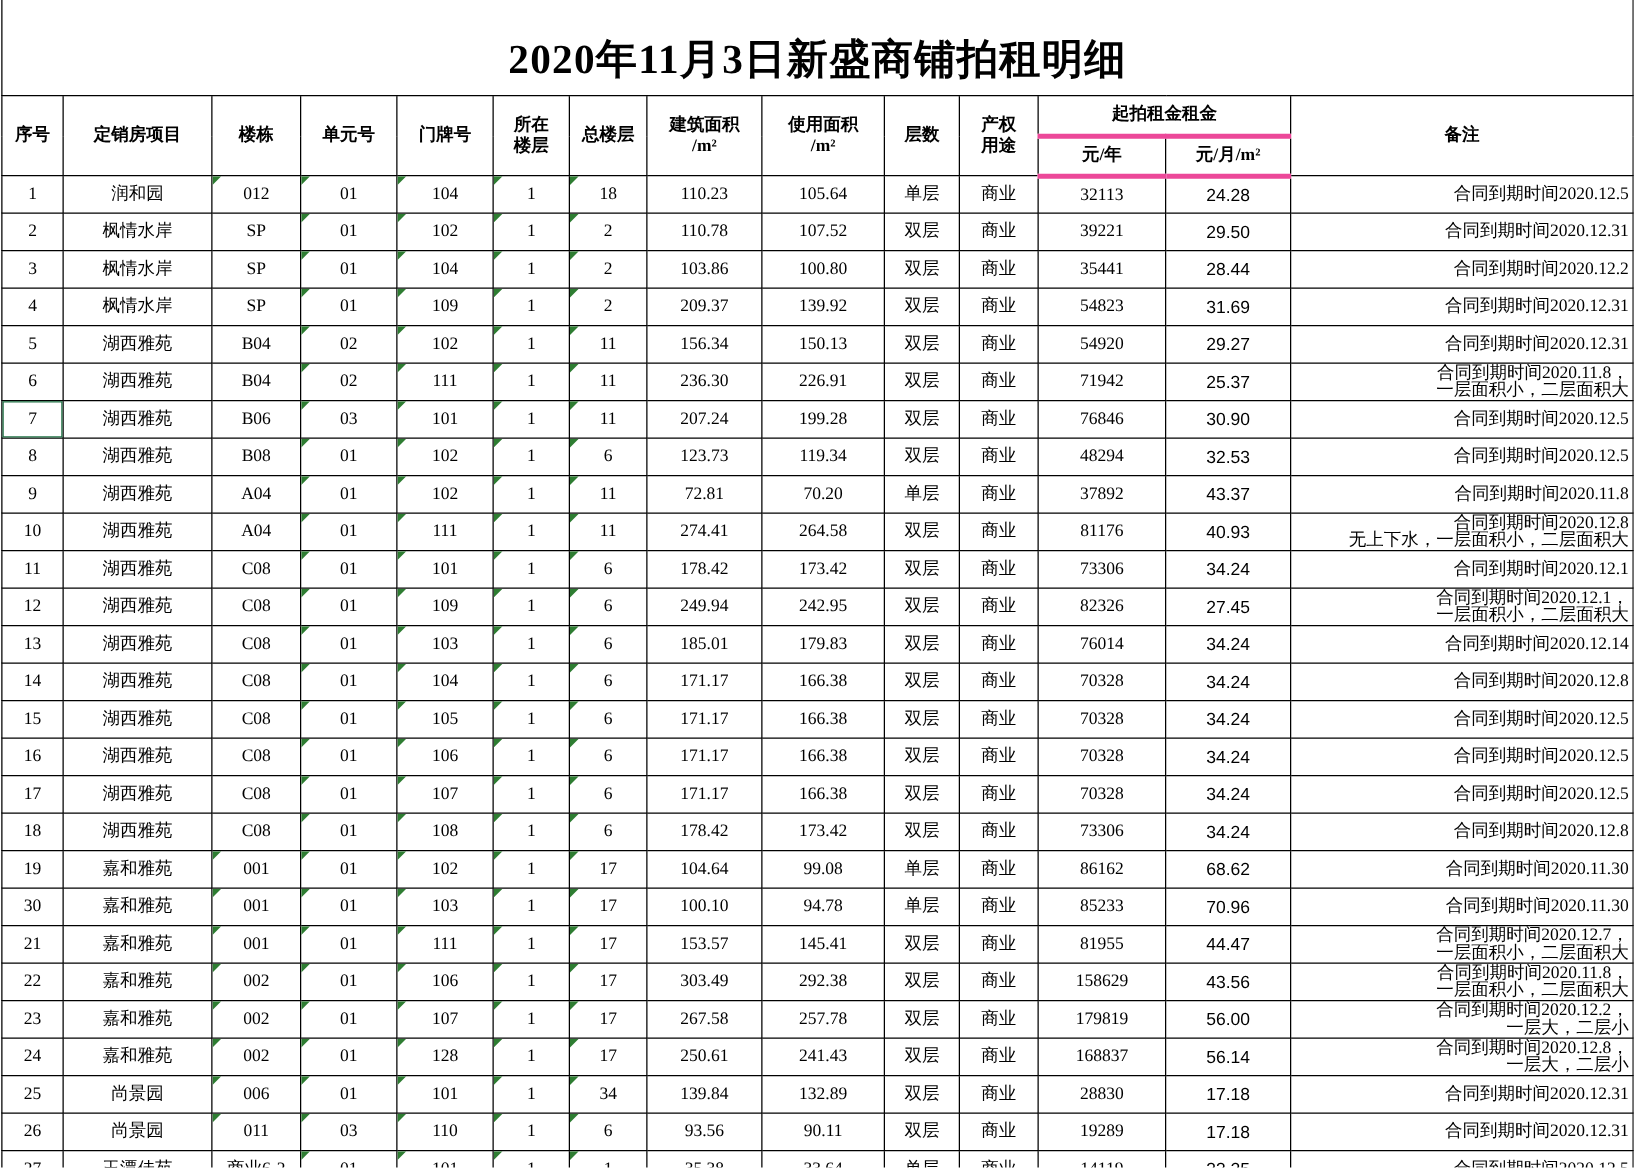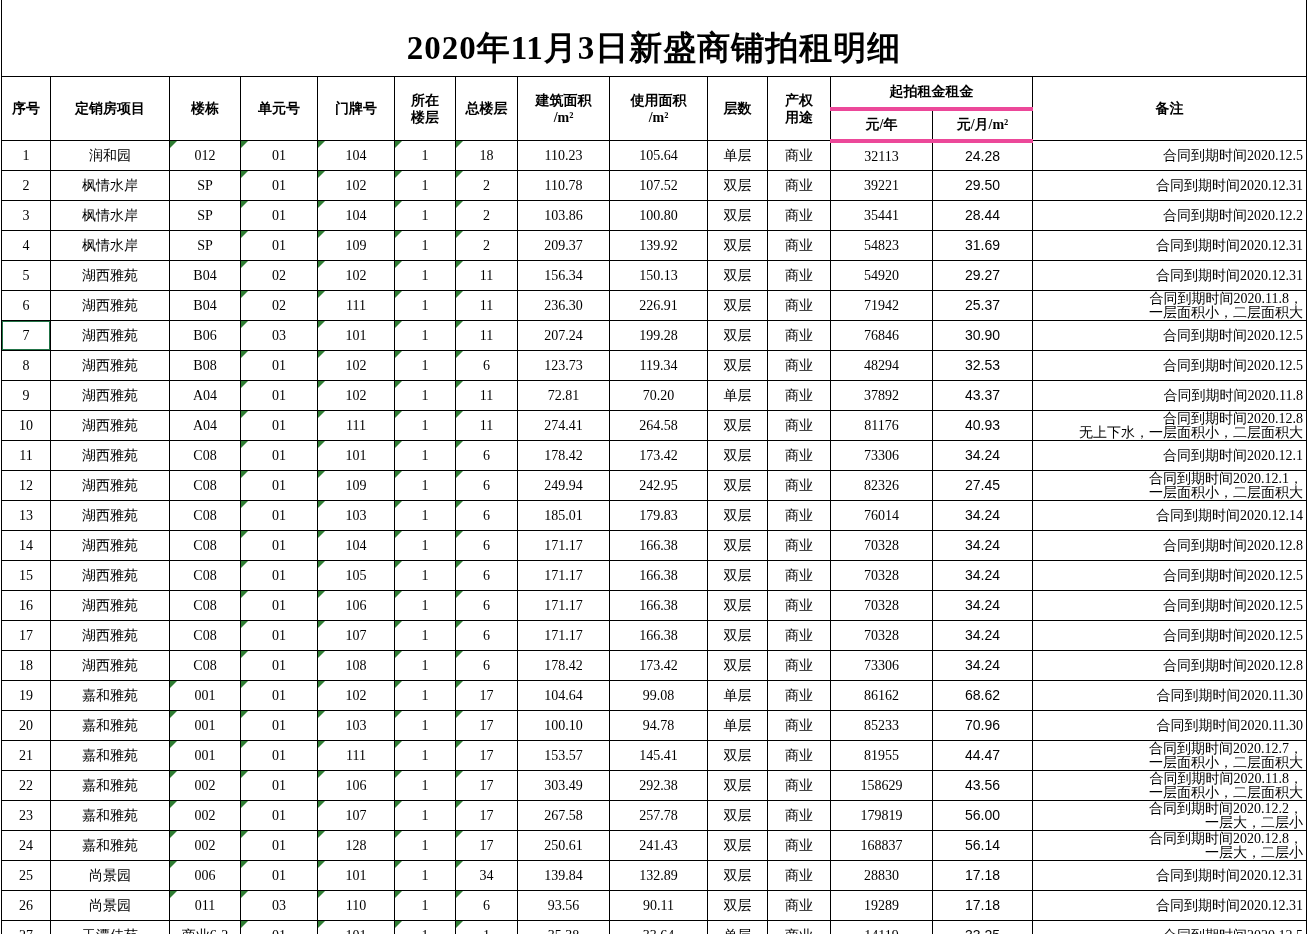--- a/index.html
+++ b/index.html
@@ -421,21 +421,21 @@
           <td class="tri">17</td>
           <td>104.64</td>
           <td>99.08</td>
           <td>单层</td>
           <td>商业</td>
           <td>86162</td>
           <td class="permo">68.62</td>
           <td class="remark">合同到期时间2020.11.30</td>
         </tr>
         <tr>
-          <td>20</td>
+          <td>30</td>
           <td>嘉和雅苑</td>
           <td class="tri">001</td>
           <td class="tri">01</td>
           <td class="tri">103</td>
           <td class="tri">1</td>
           <td class="tri">17</td>
           <td>100.10</td>
           <td>94.78</td>
           <td>单层</td>
           <td>商业</td>

